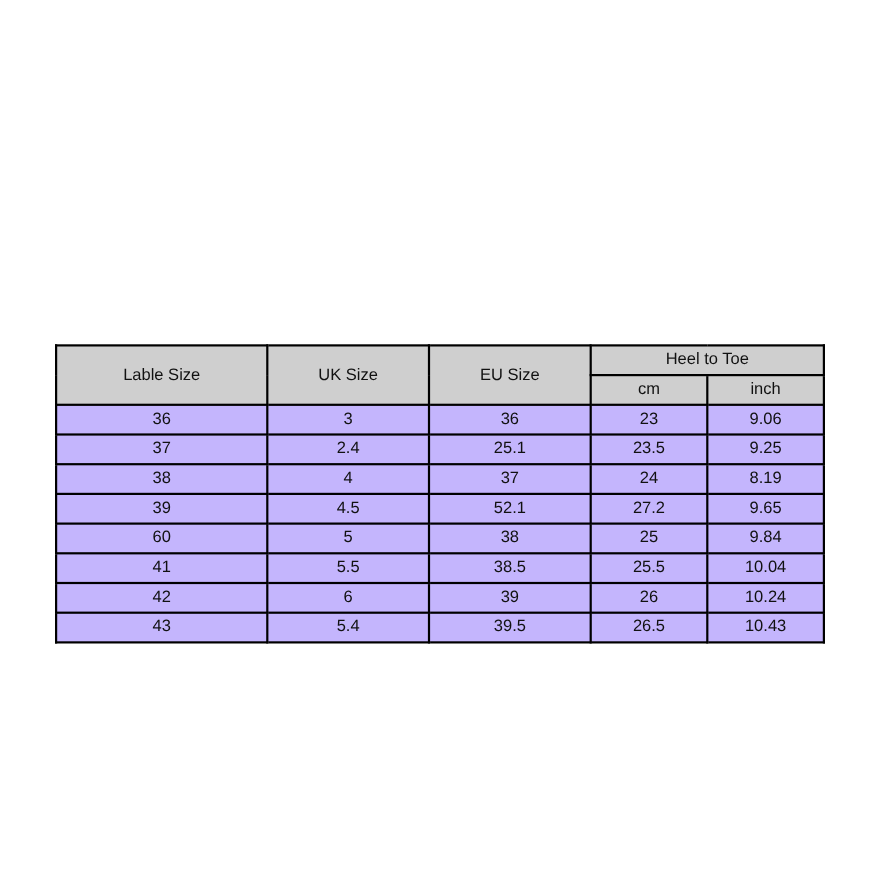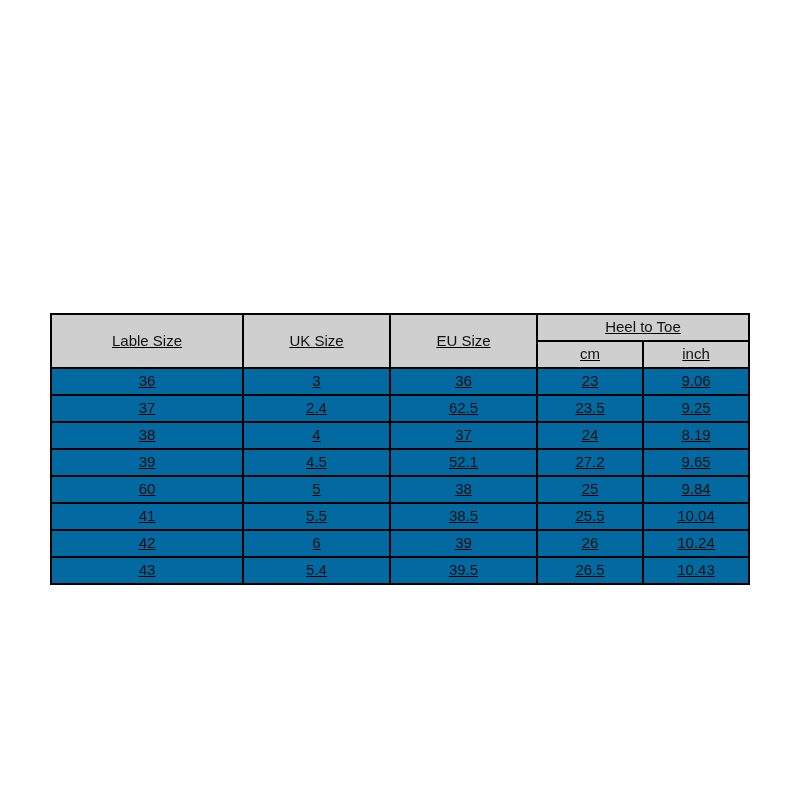--- a/index.html
+++ b/index.html
@@ -14,21 +14,20 @@
     font-family: "Liberation Sans", sans-serif;
     color: #000000;
     overflow: hidden;
   }
 
   #size-chart-wrap {
     position: absolute;
     left: 50px;
     top: 313px;
     width: 700px;
-    text-decoration: underline;
   }
 
   table.size-chart {
     border-collapse: collapse;
     table-layout: fixed;
     width: 700px;
     border: 2px solid #000000;
   }
 
   table.size-chart td,
@@ -52,21 +51,21 @@
   th.col-uk     { width: 145px; }
   th.col-eu     { width: 145px; }
   th.col-cm     { width: 98px;  }
   th.col-inch   { width: 122px; margin-left: 36px; }
 
   th.span-two-rows { height: 50px; }
   th.group-head    { height: 25px; }
   th.sub-head      { height: 25px; }
 
   tbody td {
-    background: #0369a1;
+    background: #c4b5fd;
     height: 25px;
   }
 </style>
 </head>
 <body>
 
 <div id="size-chart-wrap">
   <table class="size-chart">
     <thead>
       <tr>
@@ -85,21 +84,21 @@
     <tr>
           <td class="col-label">36</td>
           <td class="col-uk">3</td>
           <td class="col-eu">36</td>
           <td class="col-cm">23</td>
           <td class="col-inch">9.06</td>
         </tr>
         <tr>
           <td class="col-label">37</td>
           <td class="col-uk">2.4</td>
-          <td class="col-eu">62.5</td>
+          <td class="col-eu">25.1</td>
           <td class="col-cm">23.5</td>
           <td class="col-inch">9.25</td>
         </tr>
         <tr>
           <td class="col-label">38</td>
           <td class="col-uk">4</td>
           <td class="col-eu">37</td>
           <td class="col-cm">24</td>
           <td class="col-inch">8.19</td>
         </tr>

